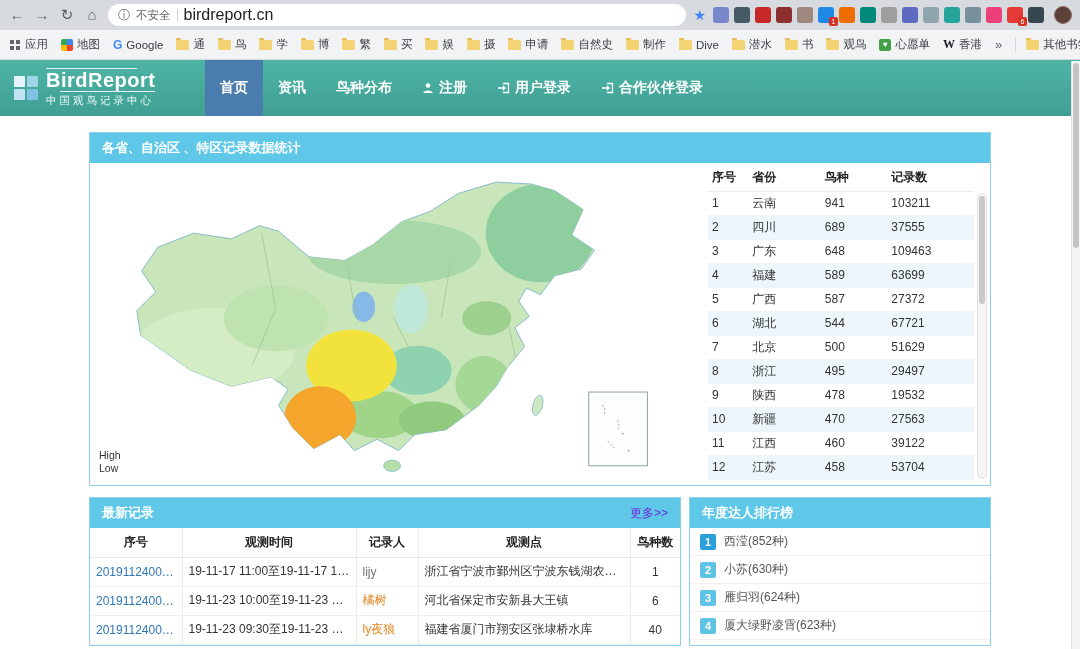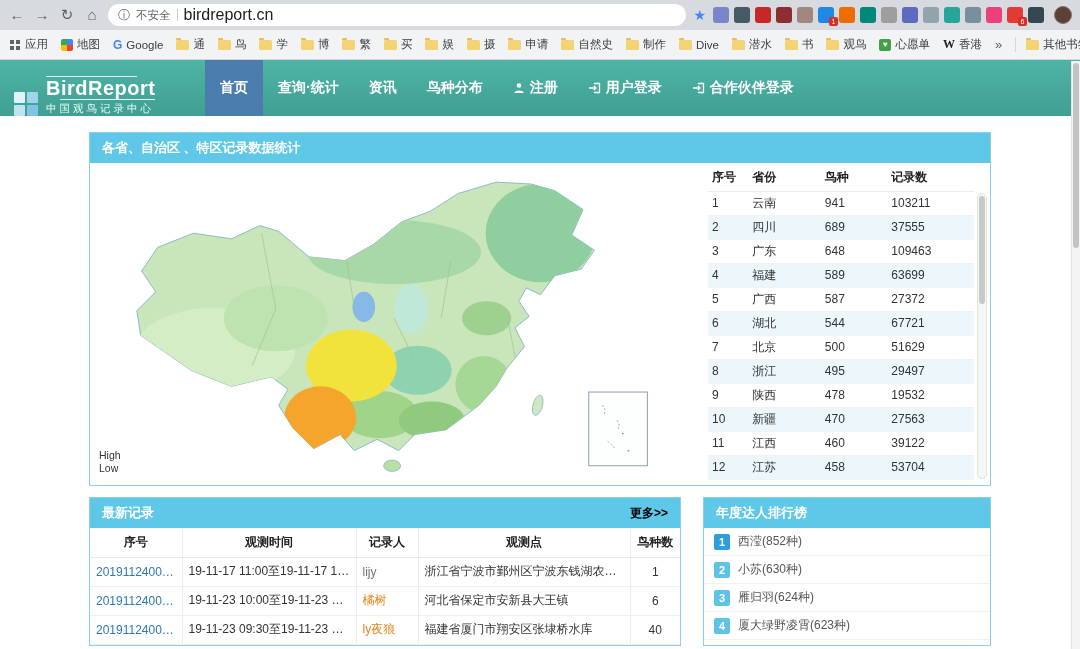--- a/index.html
+++ b/index.html
@@ -29,59 +29,59 @@
   .bm-ic.grid{width:4px;height:4px;background:#5f6368;box-shadow:6px 0 0 #5f6368,0 6px 0 #5f6368,6px 6px 0 #5f6368;margin:0 7px 6px 0}
   .bm-ic.map{width:12px;height:12px;border-radius:2px;background:conic-gradient(#4285f4 0 25%,#ea4335 0 50%,#fbbc04 0 75%,#34a853 0)}
   .bm-ic.google{color:#4285f4;font-weight:bold;font-size:12px}
   .bm-ic.heart{width:12px;height:12px;border-radius:2px;background:#43a047;color:#fff;font-size:8px;line-height:12px;text-align:center}
   .bm-ic.w{color:#202124;font-weight:bold;font-size:12px;font-family:"Liberation Serif","DejaVu Serif",serif}
   .bm.chevron{color:#5f6368;font-size:13px}
   .other-bm{margin-left:auto;display:flex;align-items:center;gap:4px;border-left:1px solid #d4d7da;padding-left:10px;color:#3c4043;font-size:11.5px}
 
   
   .site-header{height:56px;background:linear-gradient(180deg,#4eb4a6 0%,#3f9f92 100%);display:flex;align-items:stretch}
-  .logo-block{width:205px;display:flex;align-items:flex-end;gap:8px;padding-left:14px}
+  .logo-block{width:205px;display:flex;align-items:center;gap:8px;padding-left:14px}
   .logo-mark{display:grid;grid-template-columns:11px 11px;grid-template-rows:11px 11px;gap:2px}
   .logo-mark span{border-radius:1px}
   .lm-a{background:#e4f3fa}.lm-b{background:#9fd4ea}.lm-c{background:#bfe3f2}.lm-d{background:#7fc4e4}
   .logo-text-wrap{color:#fff}
   .logo-title{font-size:20px;font-weight:bold;position:relative;padding:1px 0;letter-spacing:.5px}
   .logo-title::before{content:"";position:absolute;left:0;right:18px;top:0;height:1px;background:rgba(255,255,255,.85)}
   .logo-title::after{content:"";position:absolute;left:14px;right:0;bottom:1px;height:1px;background:rgba(255,255,255,.85)}
   .logo-sub{font-size:10.5px;letter-spacing:3px;margin-top:1px;color:#eafaf6}
   .main-nav{display:flex;align-items:stretch}
   .nav-item{display:flex;align-items:center;gap:5px;padding:0 15px;color:#fff;font-size:14px;font-weight:bold;cursor:pointer}
   .nav-item.active{background:#4a7cad}
   .nav-item svg{display:block}
 
   
   .container{width:902px;margin:16px auto 0}
   .panel{border:1px solid #8ed0e8;background:#fff}
   .panel-header{height:30px;background:#5fc8e8;color:#fff;font-size:13px;font-weight:bold;display:flex;align-items:center;justify-content:space-between;padding:0 12px}
-  .more-link{font-size:12px;font-weight:bold;color:#000000;cursor:pointer}
+  .more-link{font-size:12px;font-weight:normal;color:#6d28d9;cursor:pointer}
 
   .province-body{display:flex;height:322px}
   .map-area{flex:0 0 612px;position:relative;padding:4px}
   .legend{position:absolute;left:8px;bottom:10px;font-size:10.5px;color:#333}
   .legend-row{display:flex;gap:4px;align-items:stretch}
   .legend-bar{width:13px;height:112px;border:1px solid #bbb;
     background:linear-gradient(180deg,#d7261f 0%,#ef7b20 18%,#f6d832 40%,#cbe25a 55%,#8fd16a 72%,#8ed3a8 86%,#86c5dd 100%)}
   .legend-ticks{display:flex;flex-direction:column;justify-content:space-between;height:112px;font-size:10px;color:#444}
   .legend-hi,.legend-lo{margin:1px 0 1px 1px}
 
   .ptable-wrap{flex:1;position:relative;padding:2px 16px 2px 6px}
   table{border-collapse:collapse}
   .ptable{width:100%;font-size:12px}
   .ptable th{font-weight:bold;color:#222;text-align:left;height:26px;padding:0 4px;border-bottom:1px solid #e6eef2}
   .ptable td{height:24px;padding:0 4px;color:#333;border-bottom:1px solid #eef3f6}
   .ptable tr.alt td{background:#edf6fa}
   .pscroll{position:absolute;top:30px;right:3px;bottom:6px;width:10px;background:#f6f6f6;border:1px solid #e2e2e2;border-radius:5px}
   .pscroll-thumb{position:absolute;top:2px;left:1px;width:6px;height:108px;background:#c9c9c9;border-radius:3px}
 
-  .bottom-row{display:flex;gap:22px;margin-top:11px}
+  .bottom-row{display:flex;gap:8px;margin-top:11px}
   .latest-panel{flex:0 0 590px}
   .ltable{width:100%;font-size:12px;table-layout:fixed}
   .ltable th{font-weight:bold;color:#222;text-align:center;height:29px;border-bottom:1px solid #e8e8e8;border-right:1px solid #ececec;background:#fff}
   .ltable td{height:29px;padding:0 6px;border-bottom:1px solid #efefef;border-right:1px solid #ececec;overflow:hidden;white-space:nowrap;text-overflow:ellipsis}
   .ltable th:last-child,.ltable td:last-child{border-right:none}
   .ltable td.id a,.ltable td.id{color:#2e77b8;cursor:pointer}
   .ltable td.count{text-align:center}
 
   .ranking-panel{flex:1}
   .rank-item{display:flex;align-items:center;gap:8px;height:28px;padding:0 10px;border-bottom:1px solid #f0f0f0;cursor:pointer}
@@ -229,23 +229,20 @@
         <span class="lm-d"></span>
     </span>
     <span class="logo-text-wrap">
       <div class="logo-title">BirdReport</div>
       <div class="logo-sub">中国观鸟记录中心</div>
     </span>
   </div>
   <div class="main-nav">
       <div class="nav-item active">
         <span>首页</span>
-      </div>
-      <div class="nav-item">
-        <span>查询·统计</span>
       </div>
       <div class="nav-item">
         <span>资讯</span>
       </div>
       <div class="nav-item">
         <span>鸟种分布</span>
       </div>
       <div class="nav-item">
         <span>
           <svg width="12" height="12" viewBox="0 0 12 12">

